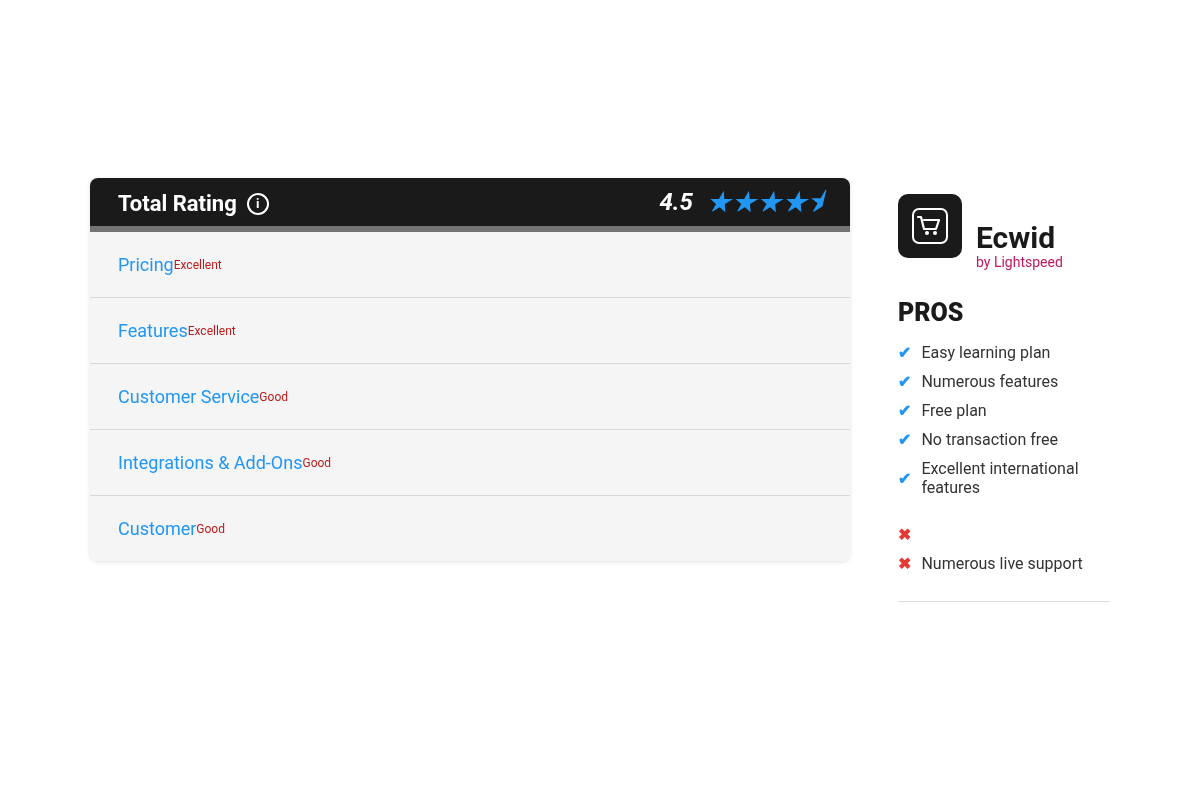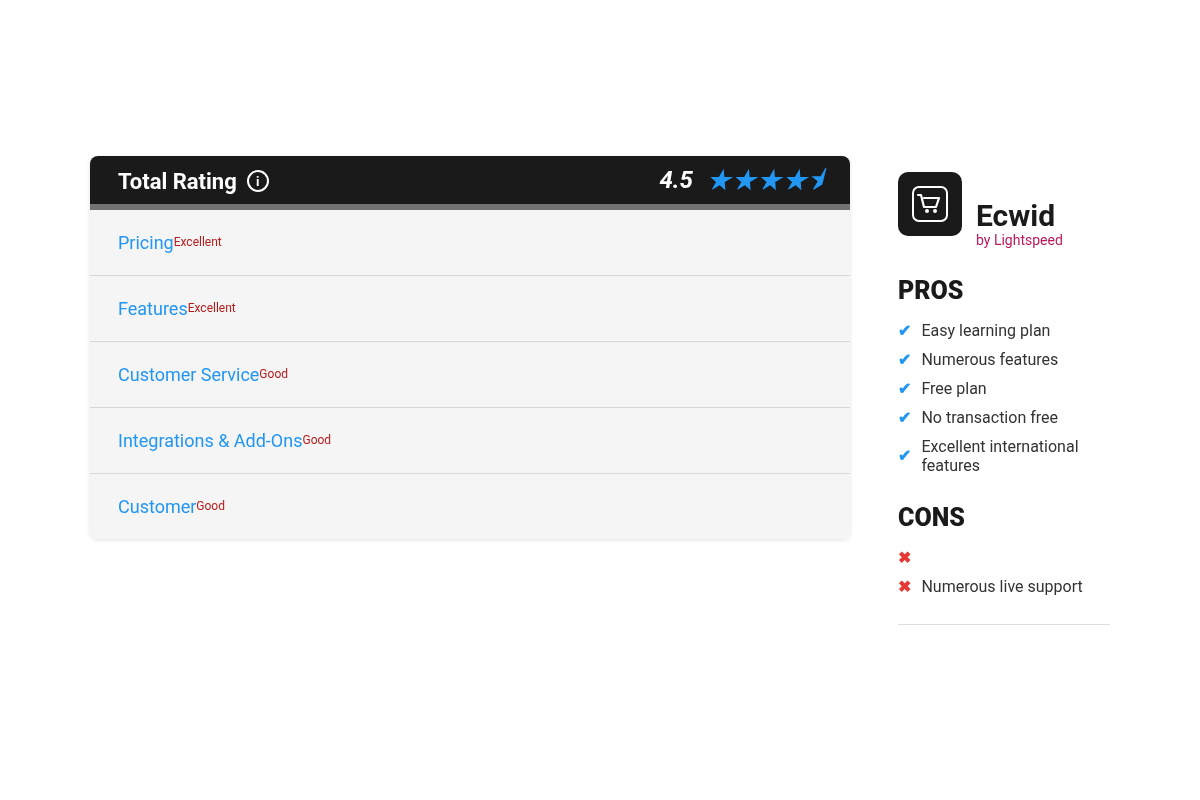--- a/index.html
+++ b/index.html
@@ -290,21 +290,20 @@
           <span>No transaction free</span>
         </li>
         <li>
           <span class="check-icon">✔</span>
           <span>Excellent international features</span>
         </li>
       </ul>
     </div>
 
     <div>
-      <div class="section-title">CONS</div>
       <ul class="cons-list">
         <li>
           <span class="cross-icon">✖</span>
         </li>
         <li>
           <span class="cross-icon">✖</span>
           <span>Numerous live support</span>
         </li>
       </ul>
     </div>

